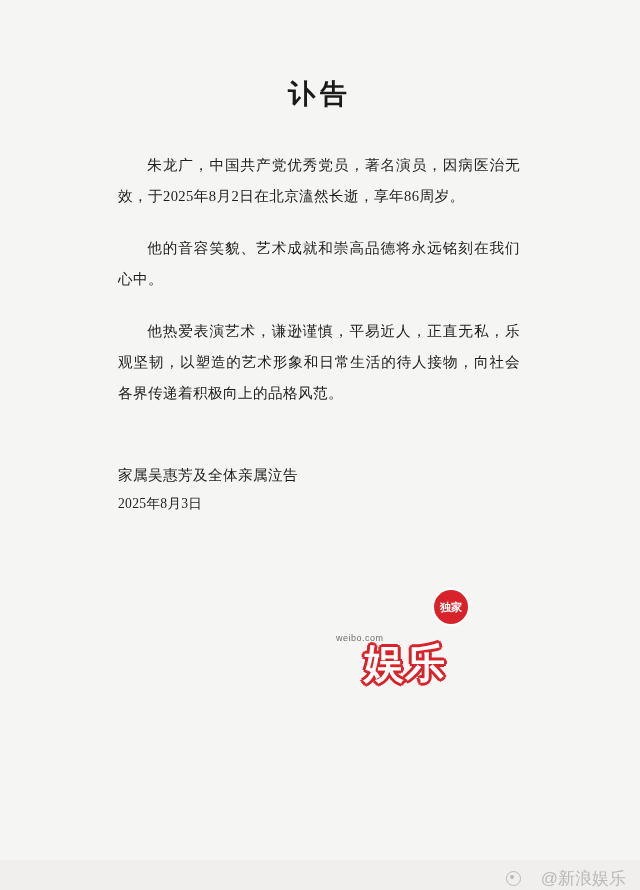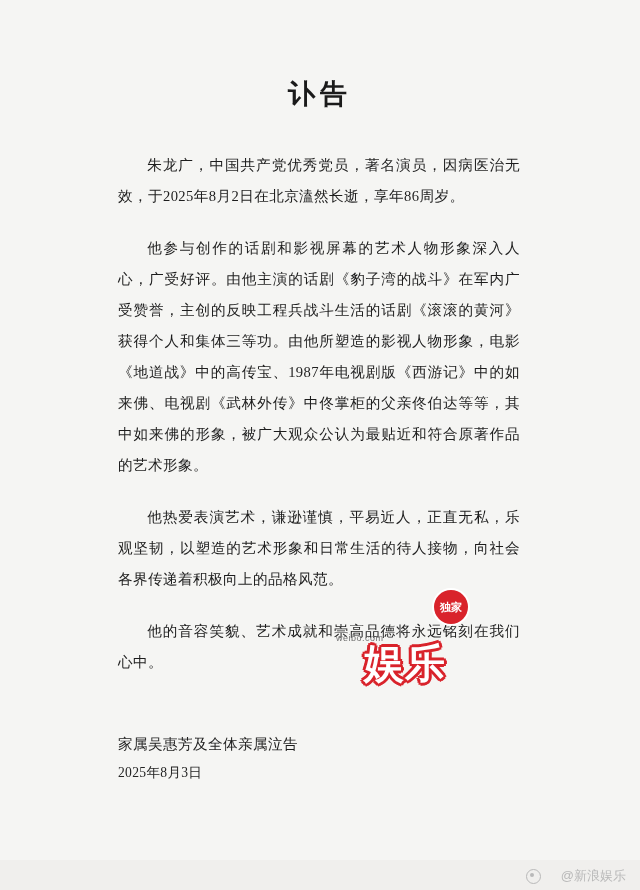--- a/index.html
+++ b/index.html
@@ -149,21 +149,21 @@
   }
   .footer-wm {
     position: absolute;
     right: 14px;
     top: 7px;
     display: flex;
     align-items: center;
     gap: 20px;
     color: #b9b9b9;
     font-family: "Liberation Sans", sans-serif;
-    font-size: 13px;
+    font-size: 17px;
   }
   .eye-logo {
     width: 13px;
     height: 13px;
     border-radius: 50%;
     border: 1.4px solid #b9b9b9;
     position: relative;
     display: inline-block;
   }
   .eye-logo::after {
@@ -181,23 +181,22 @@
 <body>
 
 <div id="page">
 
   <div class="paper">
 
     <div class="title">讣告</div>
 
     <div class="body-block">
       <p class="para">朱龙广，中国共产党优秀党员，著名演员，因病医治无效，于2025年8月2日在北京溘然长逝，享年86周岁。</p>
-      <p class="para">他参与创作的话剧和影视屏幕的艺术人物形象深入人心，广受好评。由他主演的话剧《豹子湾的战斗》在军内广受赞誉，主创的反映工程兵战斗生活的话剧《滚滚的黄河》获得个人和集体三等功。由他所塑造的影视人物形象，电影《地道战》中的高传宝、1987年电视剧版《西游记》中的如来佛、电视剧《武林外传》中佟掌柜的父亲佟伯达等等，其中如来佛的形象，被广大观众公认为最贴近和符合原著作品的艺术形象。</p>
+      <p class="para">他的音容笑貌、艺术成就和崇高品德将永远铭刻在我们心中。</p>
       <p class="para">他热爱表演艺术，谦逊谨慎，平易近人，正直无私，乐观坚韧，以塑造的艺术形象和日常生活的待人接物，向社会各界传递着积极向上的品格风范。</p>
-      <p class="para">他的音容笑貌、艺术成就和崇高品德将永远铭刻在我们心中。</p>
     </div>
 
     <div class="signature">
       <div class="sig-line">家属吴惠芳及全体亲属泣告</div>
       <div class="sig-date">2025年8月3日</div>
     </div>
 
     <div class="watermark">
       <div class="wm-weibo">weibo.com</div>
       <div class="wm-row2">娱乐</div>

